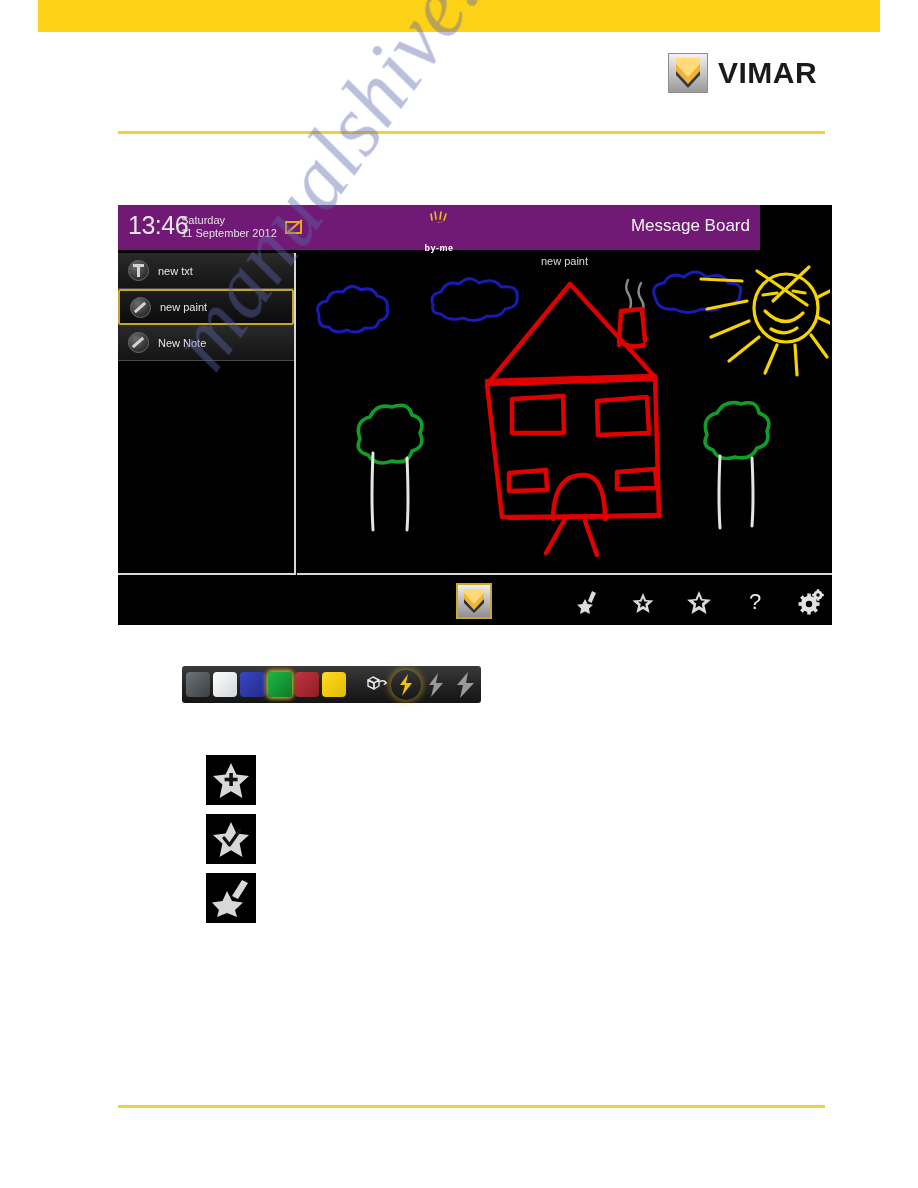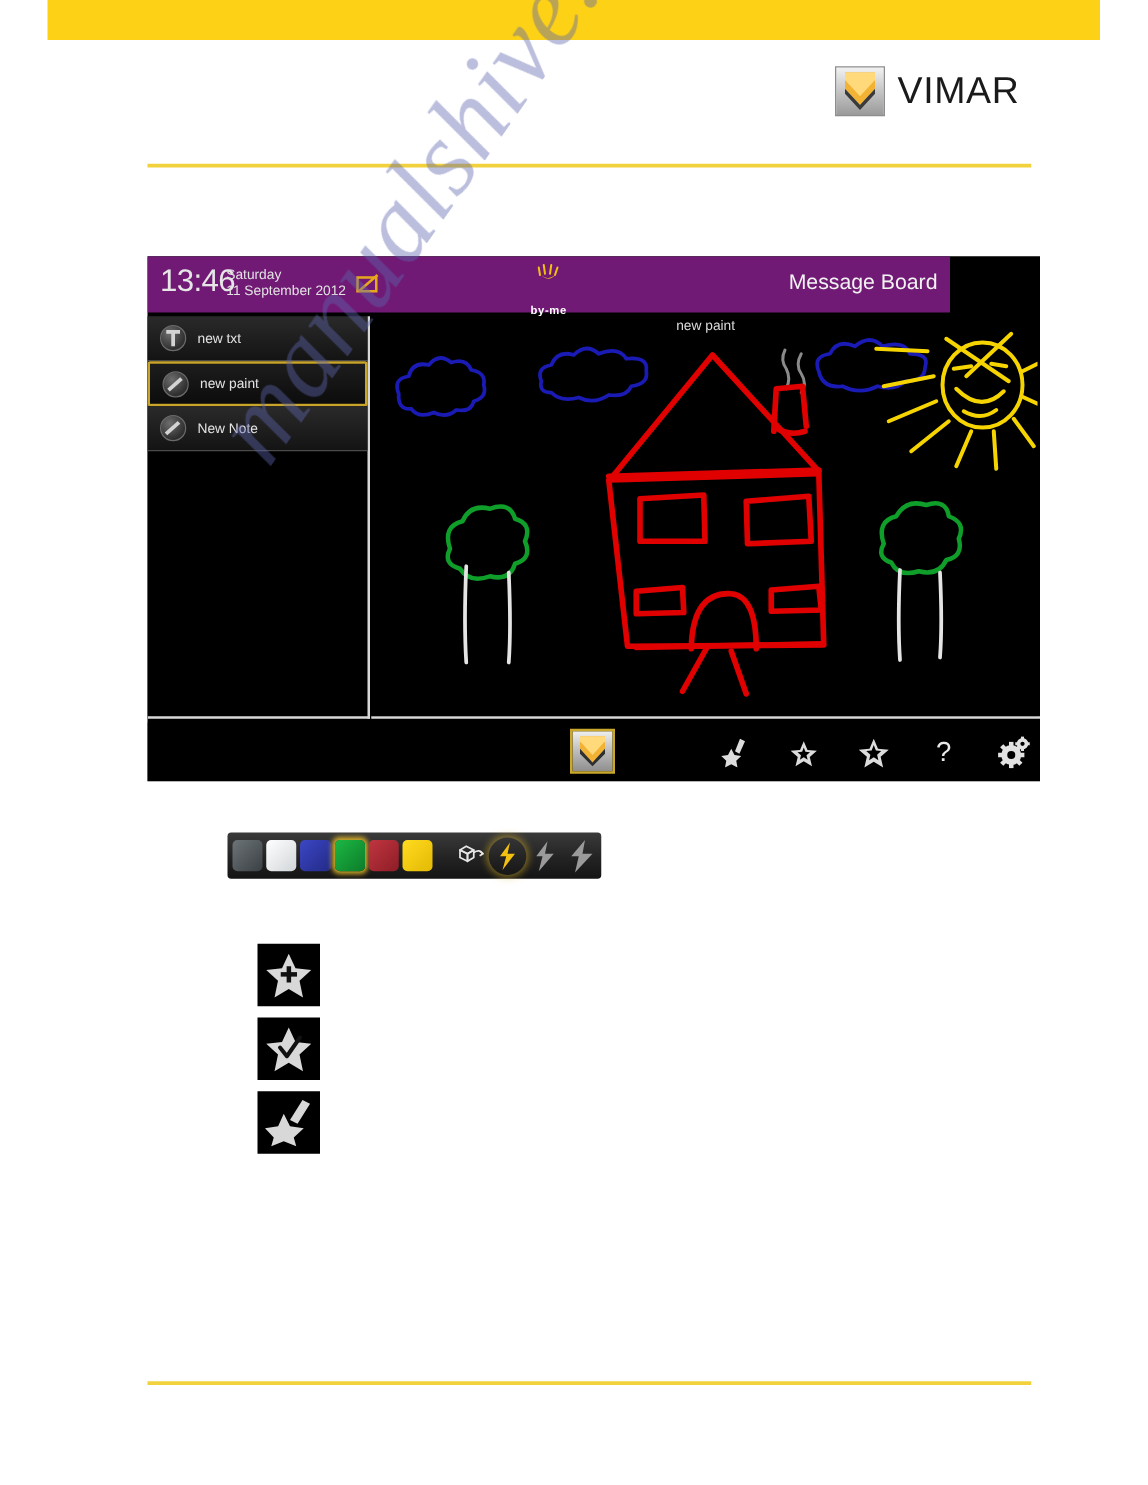--- a/index.html
+++ b/index.html
@@ -41,21 +41,21 @@
     background: linear-gradient(180deg, #f2f2f2 0%, #c9c9c9 45%, #9a9a9a 100%);
     border: 1px solid #8d8d8d;
     box-sizing: border-box;
     display: flex;
     align-items: flex-start;
     justify-content: center;
   }
   .brand-mark svg { display: block; margin-top: 3px; }
   .brand-word {
     font-size: 30px;
-    font-weight: normal;
+    font-weight: bold;
     letter-spacing: 0.5px;
     color: #1a1a1a;
     line-height: 1;
   }
   .rule {
     position: absolute;
     left: 118px;
     width: 707px;
     height: 3px;
     background: #f2d23c;

